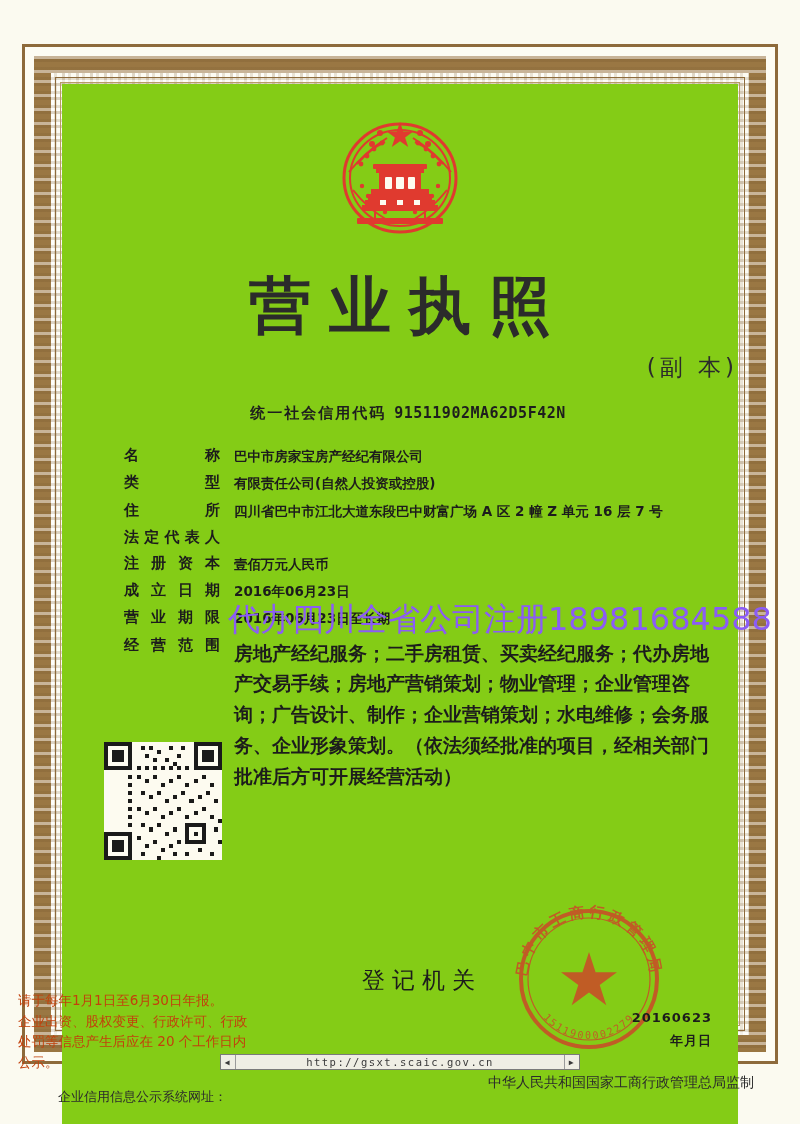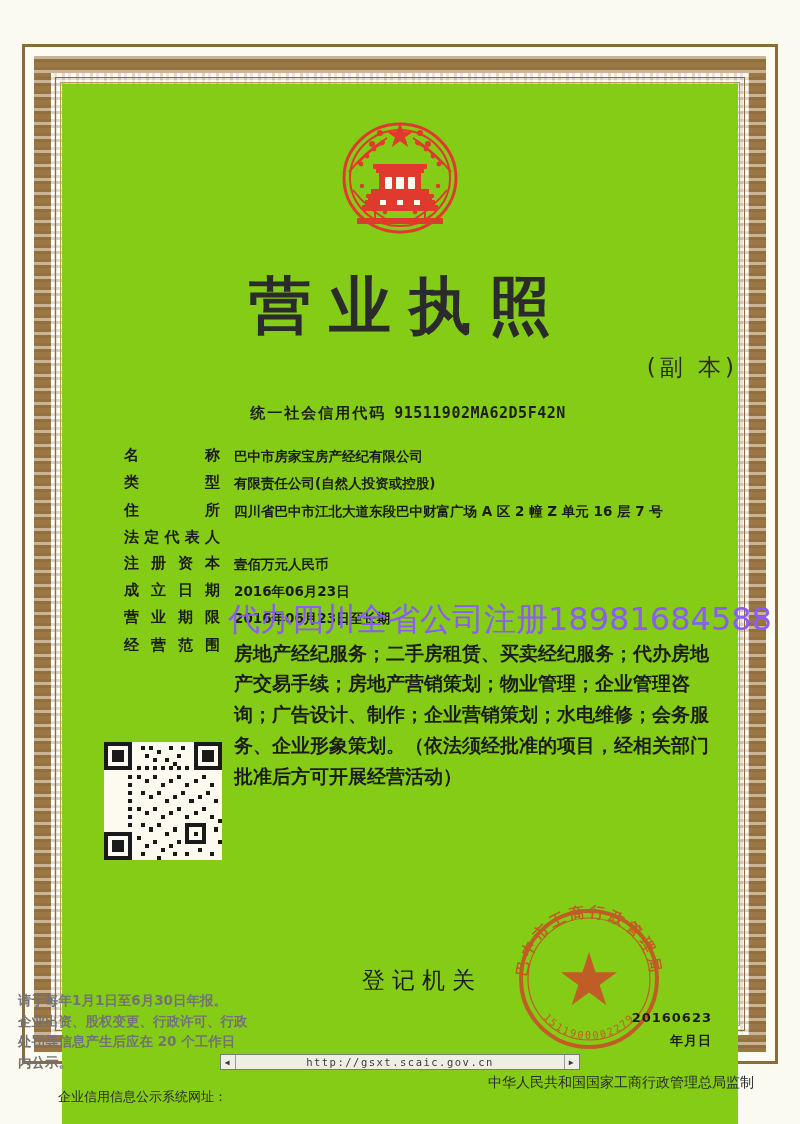--- a/index.html
+++ b/index.html
@@ -224,23 +224,23 @@
   }
 
   
   .bottom-note {
     position: absolute;
     left: 18px;
     top: 990px;
     width: 230px;
     font-family: "DejaVu Sans", sans-serif;
     font-size: 13.5px;
-    font-weight: bold;
+    font-weight: normal;
     line-height: 1.52;
-    color: #737373;
+    color: #c2410c;
   }
 
   
   .url-strip {
     position: absolute;
     left: 220px;
     top: 1054px;
     width: 360px;
     height: 16px;
     border: 1px solid #7a7a7a;

